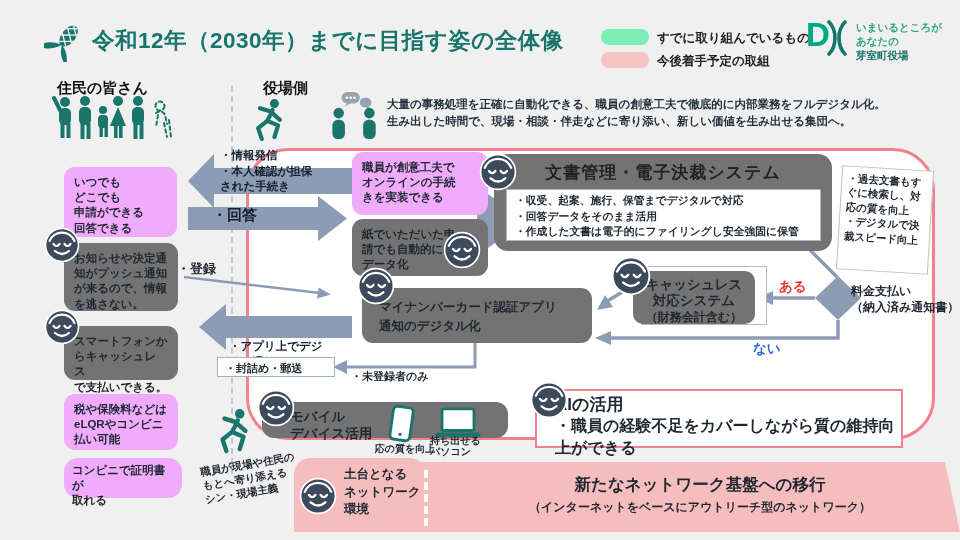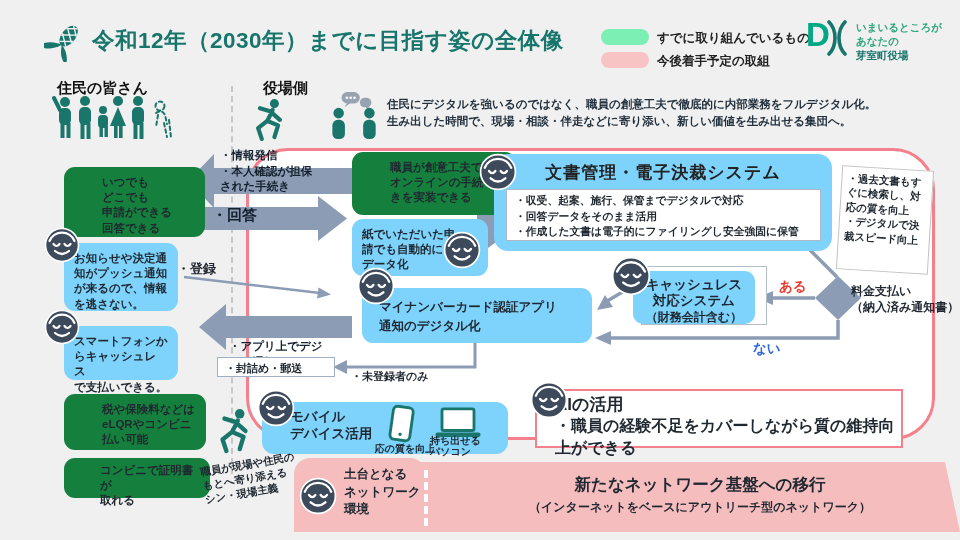--- a/index.html
+++ b/index.html
@@ -18,46 +18,46 @@
   .tg-green{color:#2fa57e;} .tg-teal{color:#17756c;}
   
   .col-head{font-size:15px;font-weight:bold;color:#111;}
   .dashed-divider{left:231px;top:86px;height:388px;width:0;border-left:2px dashed #c6c6c6;}
   
   .office-outline{left:246px;top:148px;width:683px;height:286px;background:#fff;
     border:3.5px solid #f4808c;border-radius:42px;}
   
   .svg-layer{left:0;top:0;width:960px;height:540px;pointer-events:none;}
   
-  .green-box{background:#15803d;border-radius:11px;padding-left:28px;}
-  .pink-box{background:#7dd3fc;border-radius:11px;}
+  .green-box{background:#f0abfc;border-radius:11px;}
+  .pink-box{background:#737373;border-radius:11px;}
   .box-text{font-size:11.5px;font-weight:bold;line-height:1.32;padding:8px 10px;}
   .rb1{left:64px;top:167px;width:113px;height:70px;}
   .rb2{left:64px;top:243px;width:114px;height:68px;}
   .rb3{left:64px;top:326px;width:114px;height:54px;}
   .rb4{left:64px;top:394px;width:114px;height:56px;}
-  .rb5{left:64px;top:458px;width:118px;height:40px;}
+  .rb5{left:64px;top:458px;width:118px;height:40px;border-radius:14px;}
   .cb-devise{left:352px;top:152px;width:136px;height:63px;}
   .cb-paper{left:352px;top:219px;width:136px;height:57px;}
   .doc-box{left:494px;top:154px;width:338px;height:97px;border-radius:14px;}
   .doc-title{left:0;right:0;top:7px;text-align:center;font-size:17px;font-weight:bold;letter-spacing:1px;color:#222;}
   .doc-inner{left:12px;top:35px;width:297px;height:44px;background:#fff;border:1px solid #aeb8c6;
     font-size:10.8px;font-weight:bold;line-height:1.45;padding:3px 8px;}
   .doc-note{left:839px;top:168px;width:92px;height:104px;background:#fff;border:1px solid #c2c2c2;
     transform:rotate(3.5deg);font-size:10.5px;font-weight:bold;line-height:1.38;padding:4px 5px;box-sizing:border-box;}
   .myn-box{left:362px;top:288px;width:230px;height:55px;}
   .myn-text{padding:10px 4px 0 17px;font-size:12.5px;font-weight:bold;line-height:1.5;}
   .cash-shadow{left:641px;top:266px;width:124px;height:57px;background:#fff;border:1px solid #b3bdca;}
   .cash-box{left:633px;top:271px;width:122px;height:53px;border-radius:10px;text-align:center;}
   .cash-title{font-size:13.5px;font-weight:bold;line-height:1.18;padding-top:6px;}
   .cash-sub{font-size:12px;font-weight:bold;}
   .ai-box{left:535px;top:389px;width:368px;height:59px;background:#fff;border:2.5px solid #f4808c;box-sizing:border-box;}
   .ai-title{left:18px;top:2px;font-size:17px;font-weight:bold;}
   .ai-bullets{left:18px;top:24px;font-size:16px;font-weight:bold;line-height:1.4;}
-  .mobile-box{left:262px;top:402px;width:246px;height:52px;border-radius:12px;}
+  .mobile-box{left:262px;top:402px;width:246px;height:36px;border-radius:12px;}
   .mobile-title{left:28px;top:7px;font-size:13.5px;font-weight:bold;line-height:1.25;}
   .phone-label{left:108px;top:40px;width:70px;text-align:center;font-size:10px;font-weight:bold;}
   .laptop-label{left:168px;top:33px;width:62px;text-align:left;font-size:10px;font-weight:bold;line-height:1.1;}
   .field-note{left:202px;top:456px;width:104px;transform:rotate(-9.5deg);font-size:10.5px;font-weight:bold;line-height:1.35;}
   
   .lbl-info{left:220px;top:148px;font-size:11.5px;font-weight:bold;line-height:1.35;color:#14202e;}
   .lbl-answer{left:212px;top:206px;font-size:15px;font-weight:bold;color:#14202e;}
   .lbl-register{left:177px;top:260px;font-size:13px;font-weight:bold;}
   .lbl-app{left:229px;top:311px;font-size:11.5px;font-weight:bold;line-height:1.35;color:#14202e;margin-top:28px;}
   .mail-box{left:217px;top:357px;width:118px;height:20px;background:#fff;border:1.5px solid #9fb0c4;
@@ -191,21 +191,21 @@
   <div class="abs dashed-divider"></div>
   <svg class="abs" style="left:52px;top:93px;width:130px;height:52px;">
       <use href="#sym-family"></use>
     </svg>
   <svg class="abs" style="left:250px;top:97px;width:38px;height:44px;">
       <use href="#sym-runner"></use>
     </svg>
   <svg class="abs" style="left:330px;top:91px;width:50px;height:50px;">
       <use href="#sym-duo"></use>
     </svg>
-  <div class="abs intro-line" style="top:97px;">住民にデジタルを強いるのではなく、職員の創意工夫で徹底的に内部業務をフルデジタル化。</div>
+  <div class="abs intro-line" style="top:97px;">大量の事務処理を正確に自動化できる、職員の創意工夫で徹底的に内部業務をフルデジタル化。</div>
   <div class="abs intro-line" style="top:114px;">生み出した時間で、現場・相談・伴走などに寄り添い、新しい価値を生み出せる集団へ。</div>
 
   <div class="abs office-outline"></div>
 
   <svg class="abs svg-layer" viewBox="0 0 960 540">
     <g fill="#8d9cb5">
       <polygon points="352,168 214,168 214,154 188,181 214,208 214,194 352,194"></polygon>
       <polygon points="188,207 318,207 318,196 347,218.5 318,241 318,230 188,230"></polygon>
       <polygon points="352,316 226,316 226,304 199,327 226,350 226,338 352,338"></polygon>
       <polygon points="477,186 525,221 477,256"></polygon>

